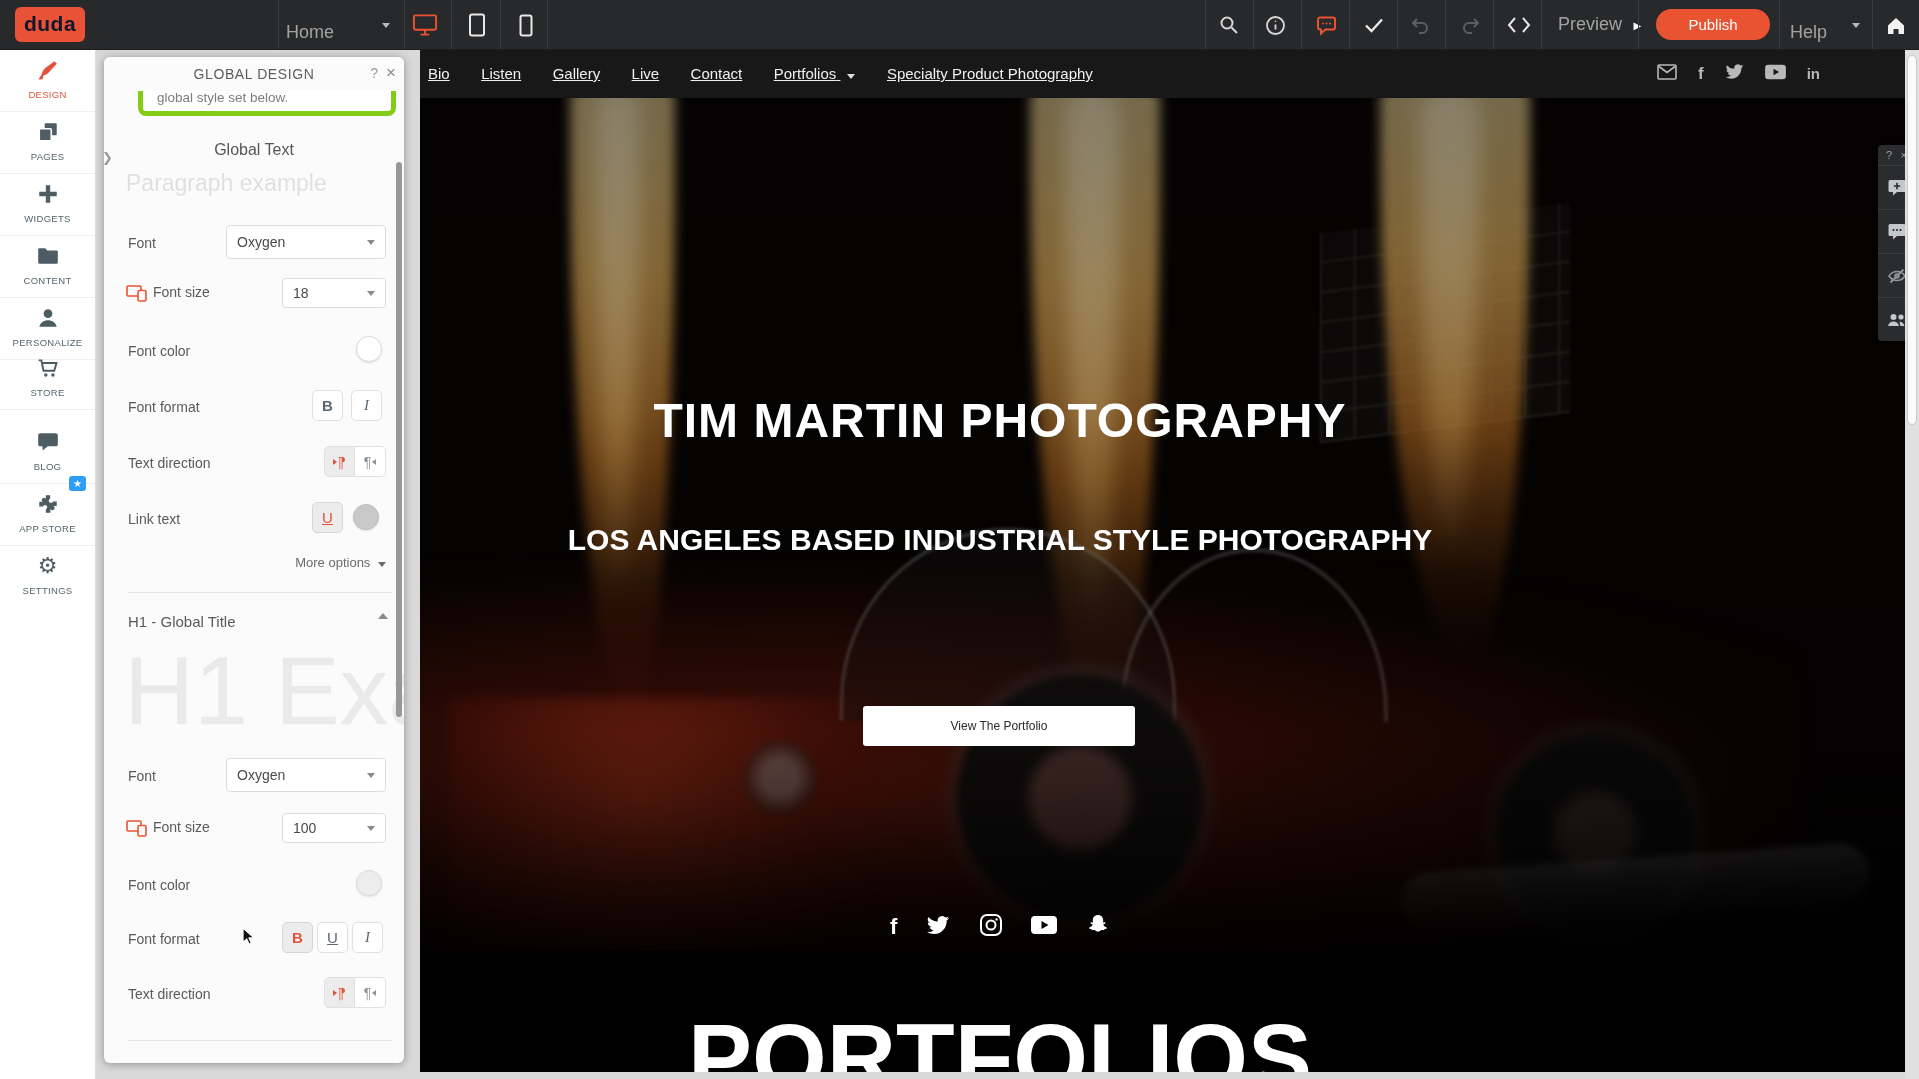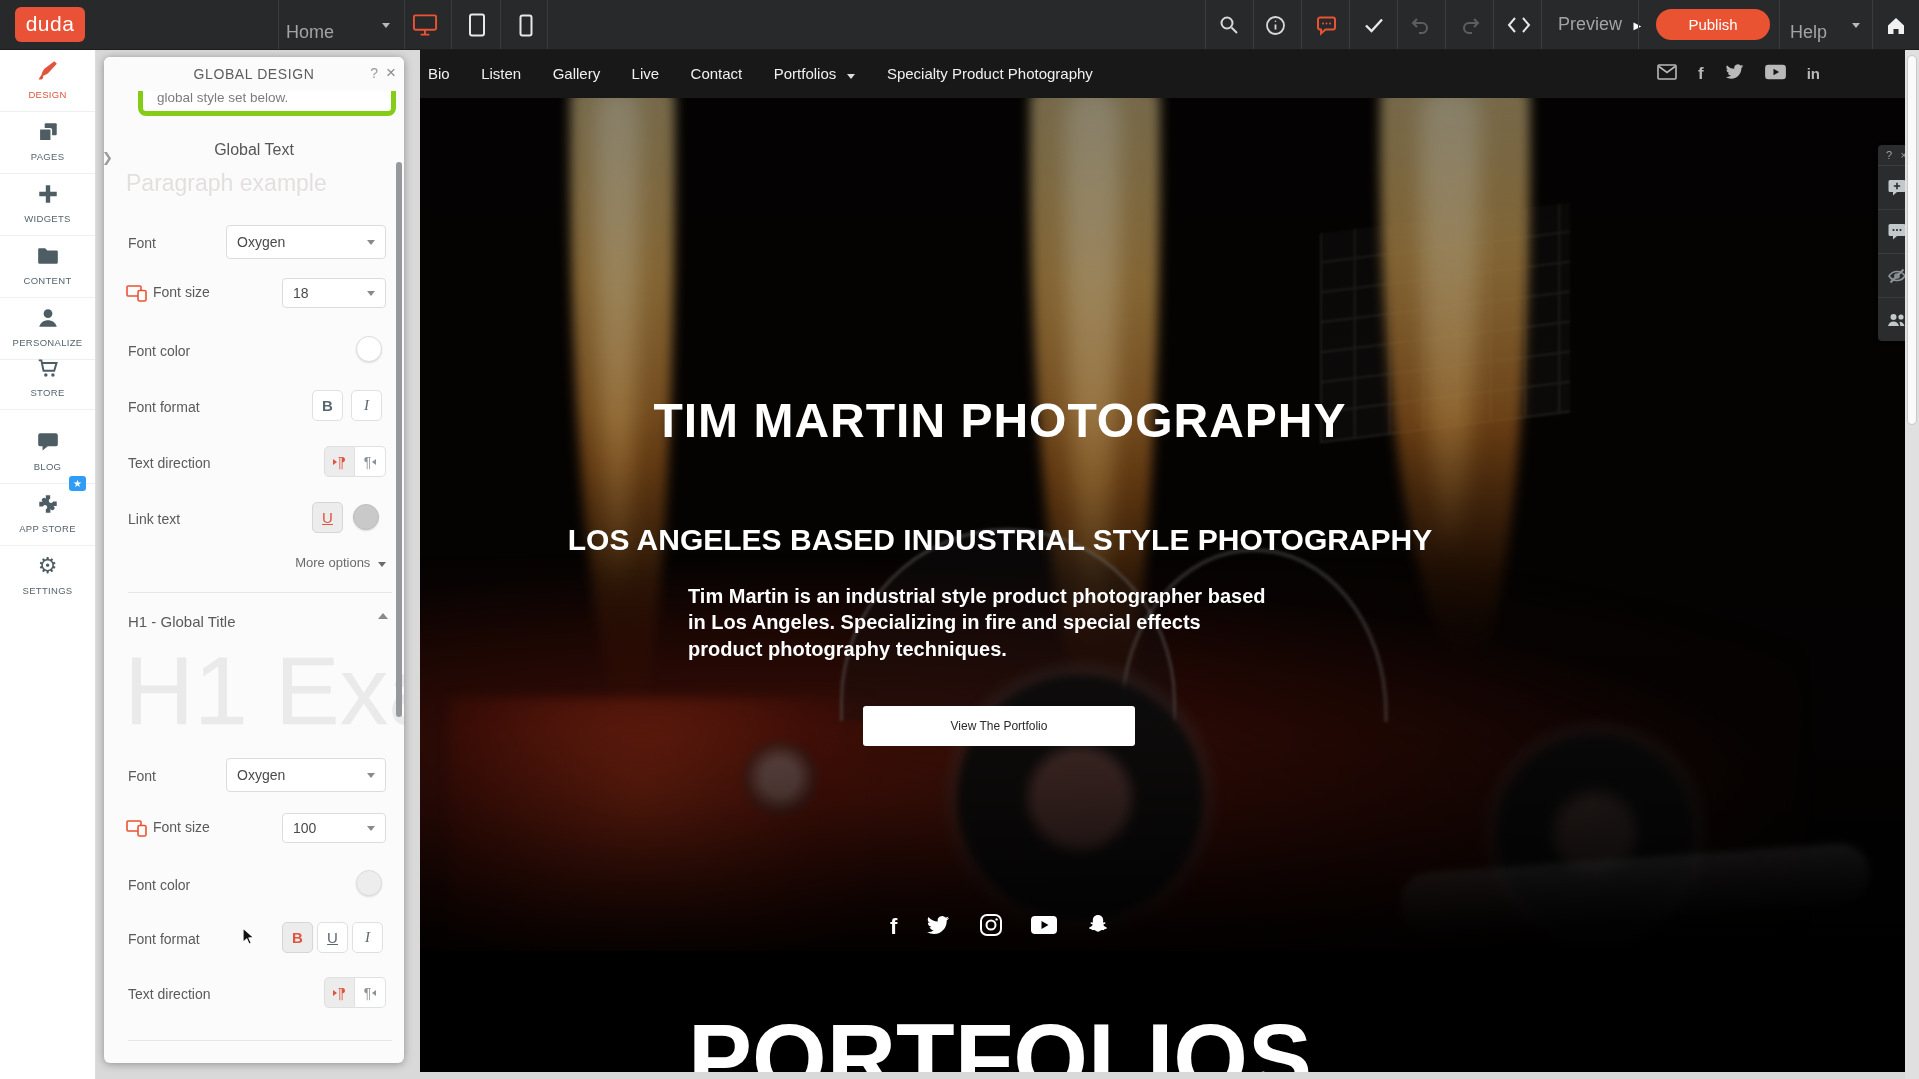--- a/index.html
+++ b/index.html
@@ -6,21 +6,21 @@
   #screen{position:relative;width:1919px;height:1079px;overflow:hidden;background:#d9d9d9;
           font-family:"Liberation Sans","DejaVu Sans",sans-serif;-webkit-font-smoothing:antialiased;}
   .abs{position:absolute;}
   
   #topbar{position:absolute;left:0;top:0;width:1919px;height:49px;background:#28292b;z-index:40;border-bottom:1px solid #1b1c1e;}
   .tb-div{position:absolute;top:0;width:1px;height:49px;background:#3a3d3f;}
   .tb-icon{position:absolute;top:12px;width:26px;height:26px;display:flex;align-items:center;justify-content:center;}
   .tb-text{color:#a3a3a3;font-size:18px;line-height:49px;position:absolute;top:8px;}
   .tri-down{display:inline-block;width:0;height:0;border-left:4px solid transparent;border-right:4px solid transparent;border-top:5px solid #b9b9b9;}
   #logo{position:absolute;left:15px;top:7px;width:70px;height:35px;background:#ea5237;border-radius:6px;
-        color:#ffffff;font-weight:normal;font-size:21px;text-align:center;line-height:33px;letter-spacing:.5px;}
+        color:#0f172a;font-weight:bold;font-size:21px;text-align:center;line-height:33px;letter-spacing:.5px;}
   #publish-btn{position:absolute;left:1656px;top:9px;width:114px;height:31px;background:#ea5332;border-radius:16px;
         color:#fff;font-size:15px;text-align:center;line-height:31px;}
   
   #sidebar{position:absolute;left:0;top:49px;width:95px;height:1030px;background:#fff;z-index:35;border-right:1px solid #ddd;}
   .sb-item{position:absolute;left:0;width:95px;height:62px;text-align:center;border-bottom:1px solid #efefef;}
   .sb-ico{display:block;margin:9px auto 2px;height:24px;}
   .sb-lbl{font-size:9.5px;color:#55656d;letter-spacing:.3px;}
   .sb-item.active .sb-lbl{color:#e0533d;}
   
   #panel{position:absolute;left:104px;top:57px;width:300px;height:1006px;background:#fbfbfb;z-index:30;
@@ -42,21 +42,21 @@
           font-size:14px;color:#8a939a;box-sizing:border-box;}
   .dirbtn:first-child{border-radius:5px 0 0 5px;}
   .dirbtn:last-child{border-radius:0 5px 5px 0;border-left:none;}
   .dirbtn.on{background:#ececec;color:#e0533d;}
   .tri-l,.tri-r{display:inline-block;width:0;height:0;border-top:3px solid transparent;border-bottom:3px solid transparent;}
   .tri-r{border-left:4px solid currentColor;margin-right:1px;}
   .tri-l{border-right:4px solid currentColor;margin-left:1px;}
   
   #site{position:absolute;left:420px;top:49px;width:1485px;height:1023px;background:#000;overflow:hidden;z-index:5;}
   #sitenav{position:absolute;left:0;top:0;width:100%;height:49px;background:#181818;z-index:6;}
-  .nav-link{color:#f0f0f0;font-size:15px;line-height:49px;margin-right:27px;display:inline-block;}
+  .nav-link{color:#f0f0f0;font-size:15px;line-height:49px;margin-right:27px;display:inline-block;text-decoration:underline;}
   #hero{position:absolute;left:0;top:49px;width:100%;height:902px;background:#070403;overflow:hidden;}
   .flame{position:absolute;filter:blur(6px);opacity:.9;
          background:linear-gradient(180deg,rgba(250,225,160,.95) 0%,rgba(242,186,95,.9) 30%,rgba(196,115,35,.75) 60%,rgba(110,50,10,.4) 85%,rgba(60,25,5,0) 100%);
          border-radius:45% 55% 40% 60% / 2% 2% 90% 90%;}
   .flame-core{position:absolute;filter:blur(10px);opacity:.8;background:linear-gradient(180deg,rgba(255,245,210,.95),rgba(255,200,110,.5) 70%,transparent);border-radius:50%/5% 5% 95% 95%;}
   #hero-overlay{position:absolute;inset:0;background:linear-gradient(180deg,rgba(0,0,0,.45) 0%,rgba(0,0,0,.25) 35%,rgba(0,0,0,.45) 70%,#000 98%);}
   .hero-text{position:absolute;left:0;width:1160px;text-align:center;color:#fff;z-index:3;}
   #portfolio-sec{position:absolute;left:0;top:902px;width:100%;height:121px;background:#000;overflow:hidden;}
   
   #ctoolbar{position:absolute;left:1878px;top:145px;width:37px;z-index:25;border-radius:4px 0 0 4px;overflow:hidden;box-shadow:0 1px 4px rgba(0,0,0,.4);}
@@ -98,21 +98,20 @@
       <div class="abs" style="left:520px;top:560px;width:280px;height:280px;border-radius:50%;filter:blur(3px);
            background:radial-gradient(circle,rgba(130,130,130,.45) 0 22%,rgba(20,20,20,.95) 30% 60%,rgba(90,90,90,.3) 64%,transparent 72%);"></div>
       <div class="abs" style="left:1060px;top:620px;width:230px;height:230px;border-radius:50%;filter:blur(4px);
            background:radial-gradient(circle,rgba(110,110,110,.4) 0 20%,rgba(15,15,15,.95) 30% 58%,rgba(80,80,80,.25) 64%,transparent 72%);"></div>
       <div class="abs" style="left:980px;top:760px;width:470px;height:60px;filter:blur(3px);transform:rotate(-4deg);
            background:linear-gradient(180deg,rgba(170,170,170,.35),rgba(60,60,60,.2));border-radius:30px;"></div>
       <div id="hero-overlay"></div>
 
       <div class="hero-text" style="top:295px;font-size:48px;font-weight:bold;letter-spacing:1px;">TIM MARTIN PHOTOGRAPHY</div>
       <div class="hero-text" style="top:425px;font-size:30px;font-weight:bold;">LOS ANGELES BASED INDUSTRIAL STYLE PHOTOGRAPHY</div>
-      <div class="hero-text" style="top:485px;left:268px;width:578px;text-align:left;font-size:20px;font-weight:bold;line-height:1.32;">Tim Martin is an industrial style product photographer based in Los Angeles. Specializing in fire and special effects product photography techniques.</div>
       <div style="position:absolute;left:443px;top:608px;width:272px;height:40px;background:#fff;border-radius:3px;z-index:3;
                   color:#2b2b2b;font-size:12px;text-align:center;line-height:40px;">View The Portfolio</div>
 
       <div class="abs" style="left:470px;top:815px;width:220px;display:flex;justify-content:space-between;align-items:center;z-index:3;">
         <span style="color:#fff;font-weight:bold;font-size:22px;">f</span>
         <span><svg width="24" height="24" viewBox="0 0 24 24" fill="#fff">
               <path d="M23 5.1c-.8.4-1.7.6-2.6.8a4.5 4.5 0 0 0 2-2.5c-.9.5-1.9.9-2.9 1.1a4.5 4.5 0 0 0-7.7 4.1A12.8 12.8 0 0 1 2.5 4a4.5 4.5 0 0 0 1.4 6 4.4 4.4 0 0 1-2-.5v.1a4.5 4.5 0 0 0 3.6 4.4 4.6 4.6 0 0 1-2 .1 4.5 4.5 0 0 0 4.2 3.1A9 9 0 0 1 1 19a12.7 12.7 0 0 0 6.9 2c8.3 0 12.8-6.9 12.8-12.8v-.6c.9-.6 1.6-1.4 2.3-2.3z"></path>
             </svg></span>
         <span><svg width="24" height="24" viewBox="0 0 24 24" fill="none" stroke="#fff" stroke-width="2">
               <rect x="2" y="2" width="20" height="20" rx="6"></rect>

